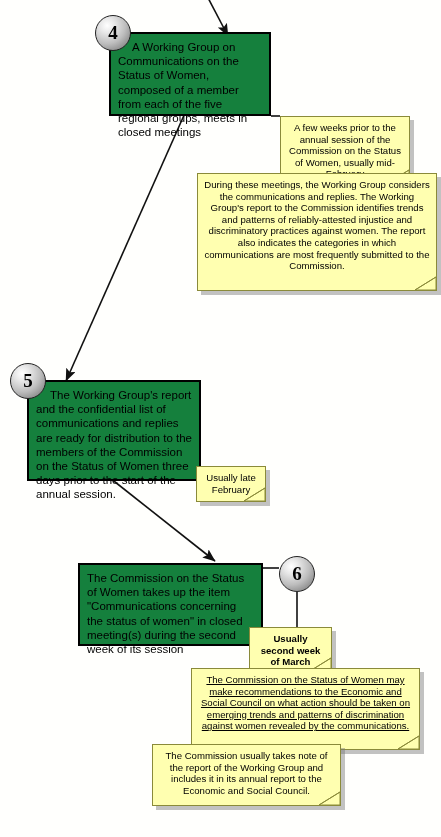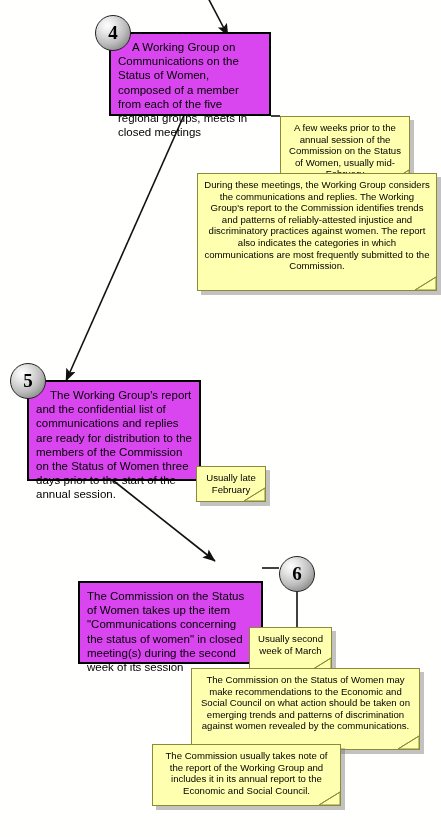--- a/index.html
+++ b/index.html
@@ -12,21 +12,21 @@
     -webkit-font-smoothing:none;
   }
   #stage{position:absolute;left:0;top:0;width:441px;height:837px;}
 
   
   #connectors{position:absolute;left:0;top:0;width:441px;height:837px;}
 
   
   .pbox{
     position:absolute;
-    background:#d946ef;
+    background:#15803d;
     border:2px solid #000000;
     box-sizing:border-box;
     color:#000;
     font-size:11.5px;
     line-height:14.2px;
     padding:6px 7px 5px 7px;
     z-index:4;
   }
   .pbox .indent{ text-indent:14px; }
 
@@ -126,35 +126,35 @@
   </div>
 
   <div class="note" style="left:196px;top:466px;width:70px;height:36px;">
     <span>Usually late February</span>
     <svg class="fold" viewBox="0 0 22 14">
       <path d="M0,13 L21,13 L21,0 Z" fill="#ffffb0" stroke="#8a8a3a" stroke-width="1"></path>
       <path d="M0,13 L21,0" stroke="#8a8a3a" stroke-width="1" fill="none"></path>
     </svg>
   </div>
 
-  <div class="pbox" style="left:78px;top:563px;width:185px;height:83px;margin-top:18px;">
+  <div class="pbox" style="left:78px;top:563px;width:185px;height:83px;">
     <div>The Commission on the Status of Women takes up the item "Communications concerning the status of women" in closed meeting(s) during the second week of its session</div>
   </div>
 
   <div class="circle" style="left:279px;top:556px;">6</div>
 
-  <div class="note" style="left:249px;top:627px;width:83px;height:45px;">
+  <div class="note" style="left:249px;top:627px;width:83px;height:45px;font-weight:bold;">
     <span>Usually second week of March</span>
     <svg class="fold" viewBox="0 0 22 14">
       <path d="M0,13 L21,13 L21,0 Z" fill="#ffffb0" stroke="#8a8a3a" stroke-width="1"></path>
       <path d="M0,13 L21,0" stroke="#8a8a3a" stroke-width="1" fill="none"></path>
     </svg>
   </div>
 
-  <div class="note" style="left:191px;top:668px;width:229px;height:82px;">
+  <div class="note" style="left:191px;top:668px;width:229px;height:82px;text-decoration:underline;">
     <span>The Commission on the Status of Women may make recommendations to the Economic and Social Council on what action should be taken on emerging trends and patterns of discrimination against women revealed by the communications.</span>
     <svg class="fold" viewBox="0 0 22 14">
       <path d="M0,13 L21,13 L21,0 Z" fill="#ffffb0" stroke="#8a8a3a" stroke-width="1"></path>
       <path d="M0,13 L21,0" stroke="#8a8a3a" stroke-width="1" fill="none"></path>
     </svg>
   </div>
 
   <div class="note" style="left:152px;top:744px;width:189px;height:62px;">
     <span>The Commission usually  takes note of the report of the Working Group and includes it in its annual report to the Economic and Social Council.</span>
     <svg class="fold" viewBox="0 0 22 14">

